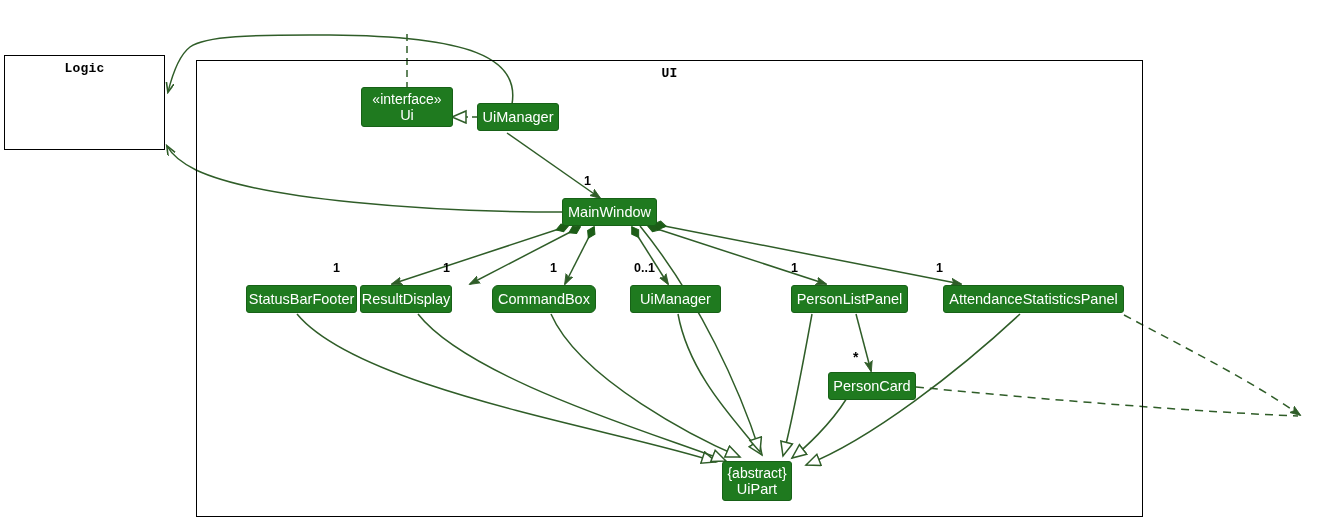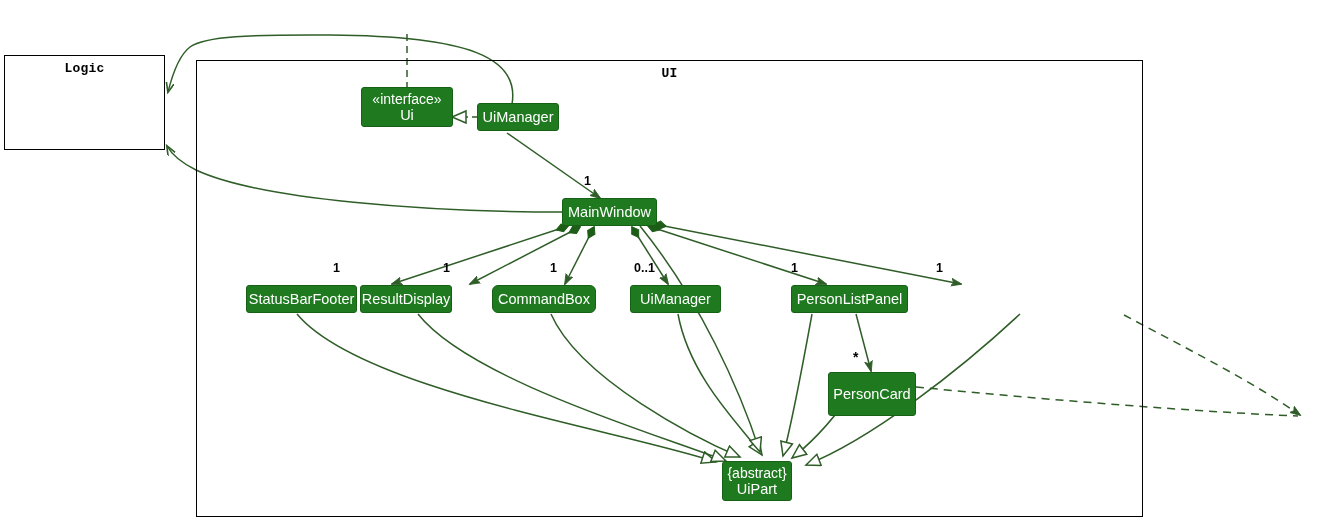--- a/index.html
+++ b/index.html
@@ -187,22 +187,25 @@
   </div>
 
   <div class="class-box" style="left:630px; top:285px; width:91px; height:28px;">
     <span class="cname">UiManager</span>
   </div>
 
   <div class="class-box" style="left:791px; top:285px; width:117px; height:28px;align-items:center;">
     <span class="cname">PersonListPanel</span>
   </div>
 
-
-  <div class="class-box" style="left:828px; top:372px; width:88px; height:44px;">
+  <div class="class-box" style="left:943px; top:285px; width:181px; height:28px;">
+    <span class="cname">AttendanceStatisticsPanel</span>
+  </div>
+
+  <div class="class-box" style="left:828px; top:372px; width:88px; height:28px;">
     <span class="cname">PersonCard</span>
   </div>
 
   <div class="class-box two-line" style="left:722px; top:461px; width:70px; height:40px;">
     <span class="stereo">{abstract}</span>
     <span class="cname">UiPart</span>
   </div>
 
   <div class="edge-label" style="left:584px; top:174px;">1</div>
 

